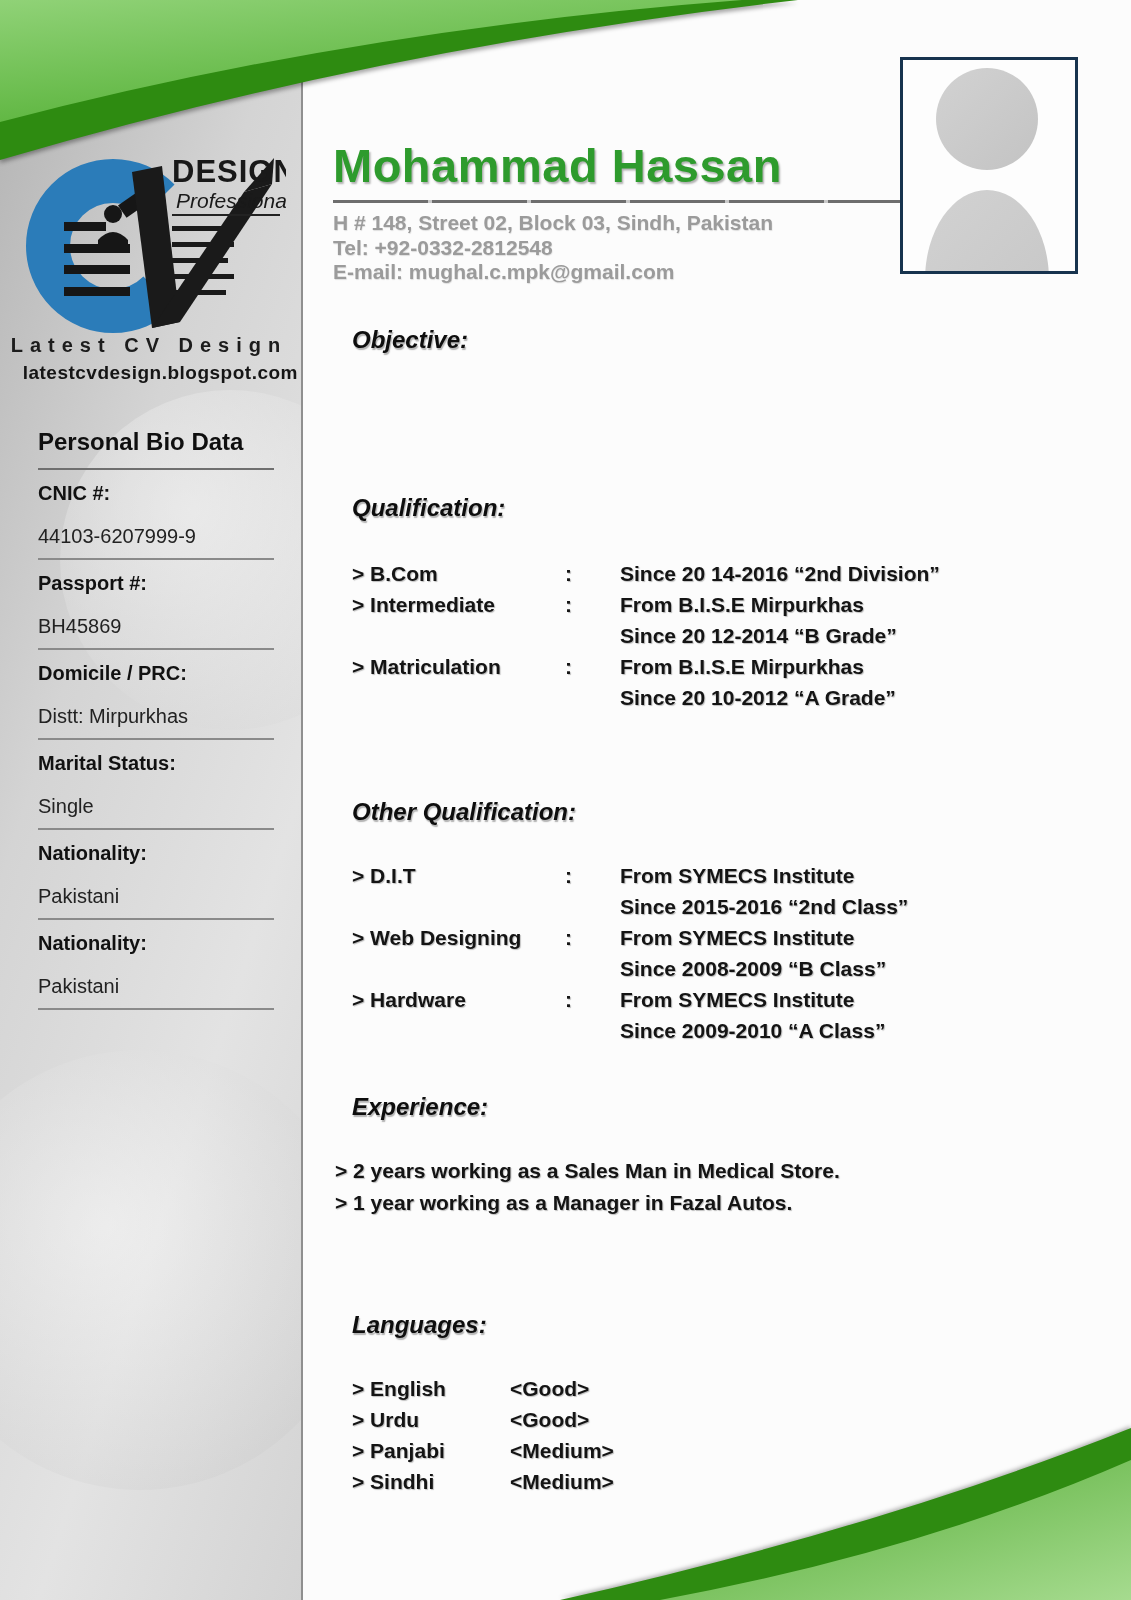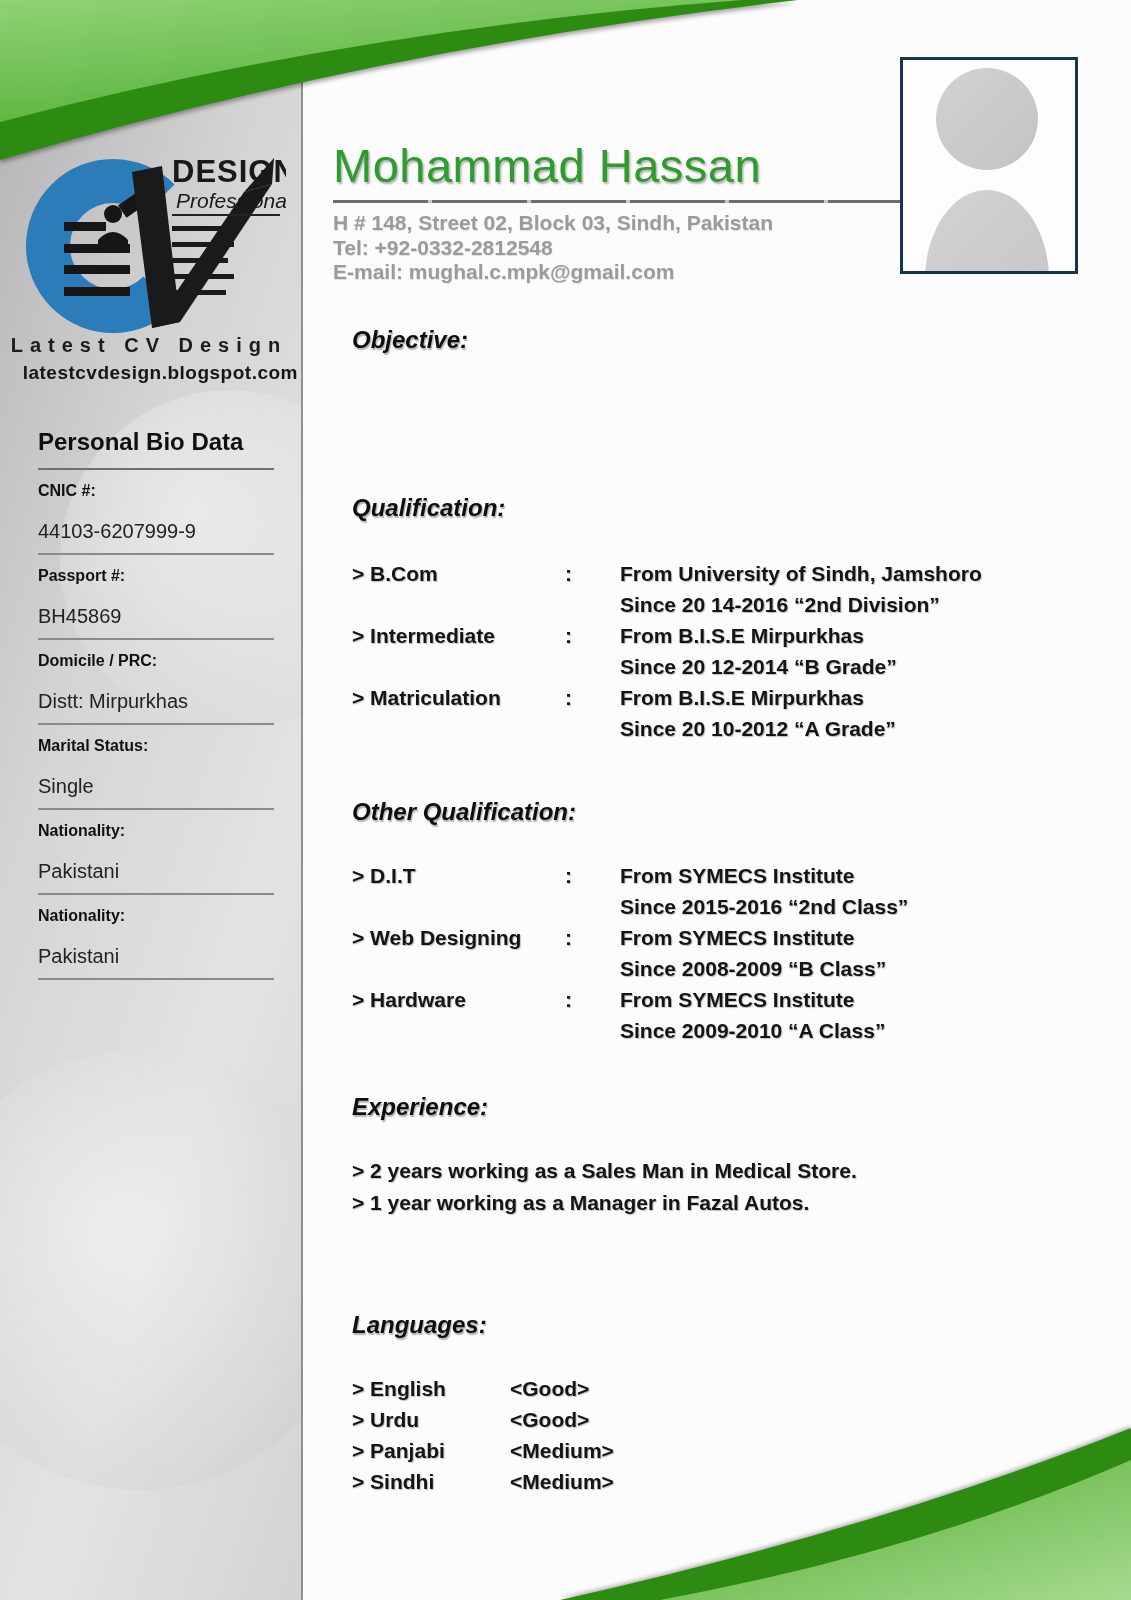--- a/index.html
+++ b/index.html
@@ -19,42 +19,42 @@
   .logo-svg { position:absolute; left:26px; top:146px; }
   .logo-tagline { position:absolute; left:0; top:334px; width:298px; text-align:center;
                   font-weight:bold; font-size:20px; letter-spacing:7px; color:#1c1c1c; white-space:nowrap; }
   .logo-site { position:absolute; left:0; top:362px; width:298px; text-align:right;
                font-weight:bold; font-size:19px; letter-spacing:0.5px; color:#151515; }
 
   .bio { position:absolute; left:38px; top:428px; width:236px; }
   .bio-title { font-size:24px; font-weight:bold; color:#0f0f0f; padding-bottom:12px;
                border-bottom:2px solid #6f6f6f; }
   .bio-field { padding:12px 0 10px; border-bottom:2px solid #8a8a8a; }
-  .bio-label { font-size:16px; font-weight:bold; color:#111; margin-bottom:20px; }
+  .bio-label { font-size:20px; font-weight:bold; color:#111; margin-bottom:20px; }
   .bio-value { font-size:20px; color:#222; }
 
   
   .wave-top { position:absolute; left:0; top:0; z-index:30; pointer-events:none; }
   .wave-bottom { position:absolute; left:0; bottom:0; z-index:30; pointer-events:none; }
 
   
   .photo { position:absolute; left:900px; top:57px; width:178px; height:217px; z-index:20;
            background:#FDFDFD; border:3px solid #17334E; overflow:hidden; }
   .photo-head { position:absolute; left:33px; top:8px; width:102px; height:102px; border-radius:50%;
                 background:linear-gradient(135deg,#d2d2d2,#c3c3c3); }
   .photo-body { position:absolute; left:22px; top:130px; width:124px; height:180px;
                 border-radius:62px 62px 0 0 / 90px 90px 0 0;
                 background:linear-gradient(135deg,#d2d2d2,#c4c4c4); }
 
   
   .main { position:absolute; left:305px; top:0; width:826px; height:1600px; z-index:15; }
   .shadow-txt { text-shadow:1px 1.4px 1px rgba(0,0,0,0.25); }
 
   .head-block { position:absolute; left:28px; top:138px; }
-  .name { font-size:47px; font-weight:normal; color:#2E9B2D; letter-spacing:0.5px;
+  .name { font-size:47px; font-weight:bold; color:#2E9B2D; letter-spacing:0.5px;
           text-shadow:1.5px 2px 2px rgba(0,0,0,0.30); white-space:nowrap; }
   .name-rule { margin-top:7px; width:744px; height:3px;
                background:repeating-linear-gradient(90deg,#6e6e6e 0 95px,#c9c9c9 95px 99px); }
   .addr { margin-top:8px; font-size:21px; font-weight:bold; color:#9B9B9B; line-height:24.5px;
           text-shadow:0.5px 1px 1px rgba(0,0,0,0.12); white-space:nowrap; }
 
   .sec-h { position:absolute; left:47px; font-style:italic; font-weight:bold; font-size:24px;
            color:#0e0e0e; text-shadow:1px 1.6px 1.2px rgba(0,0,0,0.30); white-space:nowrap; }
   .body-bold { font-weight:bold; font-size:21px; color:#141414; }
 
@@ -63,21 +63,21 @@
                     font-weight:bold; color:#141414; line-height:31px; }
 
   #qualification-h { top:494px; }
   .qtable { position:absolute; left:47px; top:558px; width:740px; display:grid;
             grid-template-columns:213px 55px auto; line-height:31px; }
   .qtable .cell { white-space:nowrap; }
   #othertable { top:860px; }
   #other-h { top:798px; }
 
   #experience-h { top:1093px; }
-  .exp-list { position:absolute; left:47px; top:1155px; line-height:31.5px; white-space:nowrap; }
+  .exp-list { position:absolute; left:30px; top:1155px; line-height:31.5px; white-space:nowrap; }
 
   #languages-h { top:1311px; }
   .ltable { position:absolute; left:47px; top:1373px; width:420px; display:grid;
             grid-template-columns:158px auto; line-height:31px; white-space:nowrap; }
 </style>
 </head>
 <body>
 
 <div class="page">
 
@@ -165,21 +165,20 @@
       </div>
     </div>
 
     <div class="sec-h" id="objective-h">Objective:</div>
 
     <div class="sec-h" id="qualification-h">Qualification:</div>
     <div class="qtable body-bold shadow-txt">
       <div class="cell">&gt; B.Com</div>
       <div class="cell">:</div>
       <div class="cell">
-        <div>From University of Sindh, Jamshoro</div>
         <div>Since 20 14-2016 “2nd Division”</div>
       </div>
       <div class="cell">&gt; Intermediate</div>
       <div class="cell">:</div>
       <div class="cell">
         <div>From B.I.S.E Mirpurkhas</div>
         <div>Since 20 12-2014 “B Grade”</div>
       </div>
       <div class="cell">&gt; Matriculation</div>
       <div class="cell">:</div>

